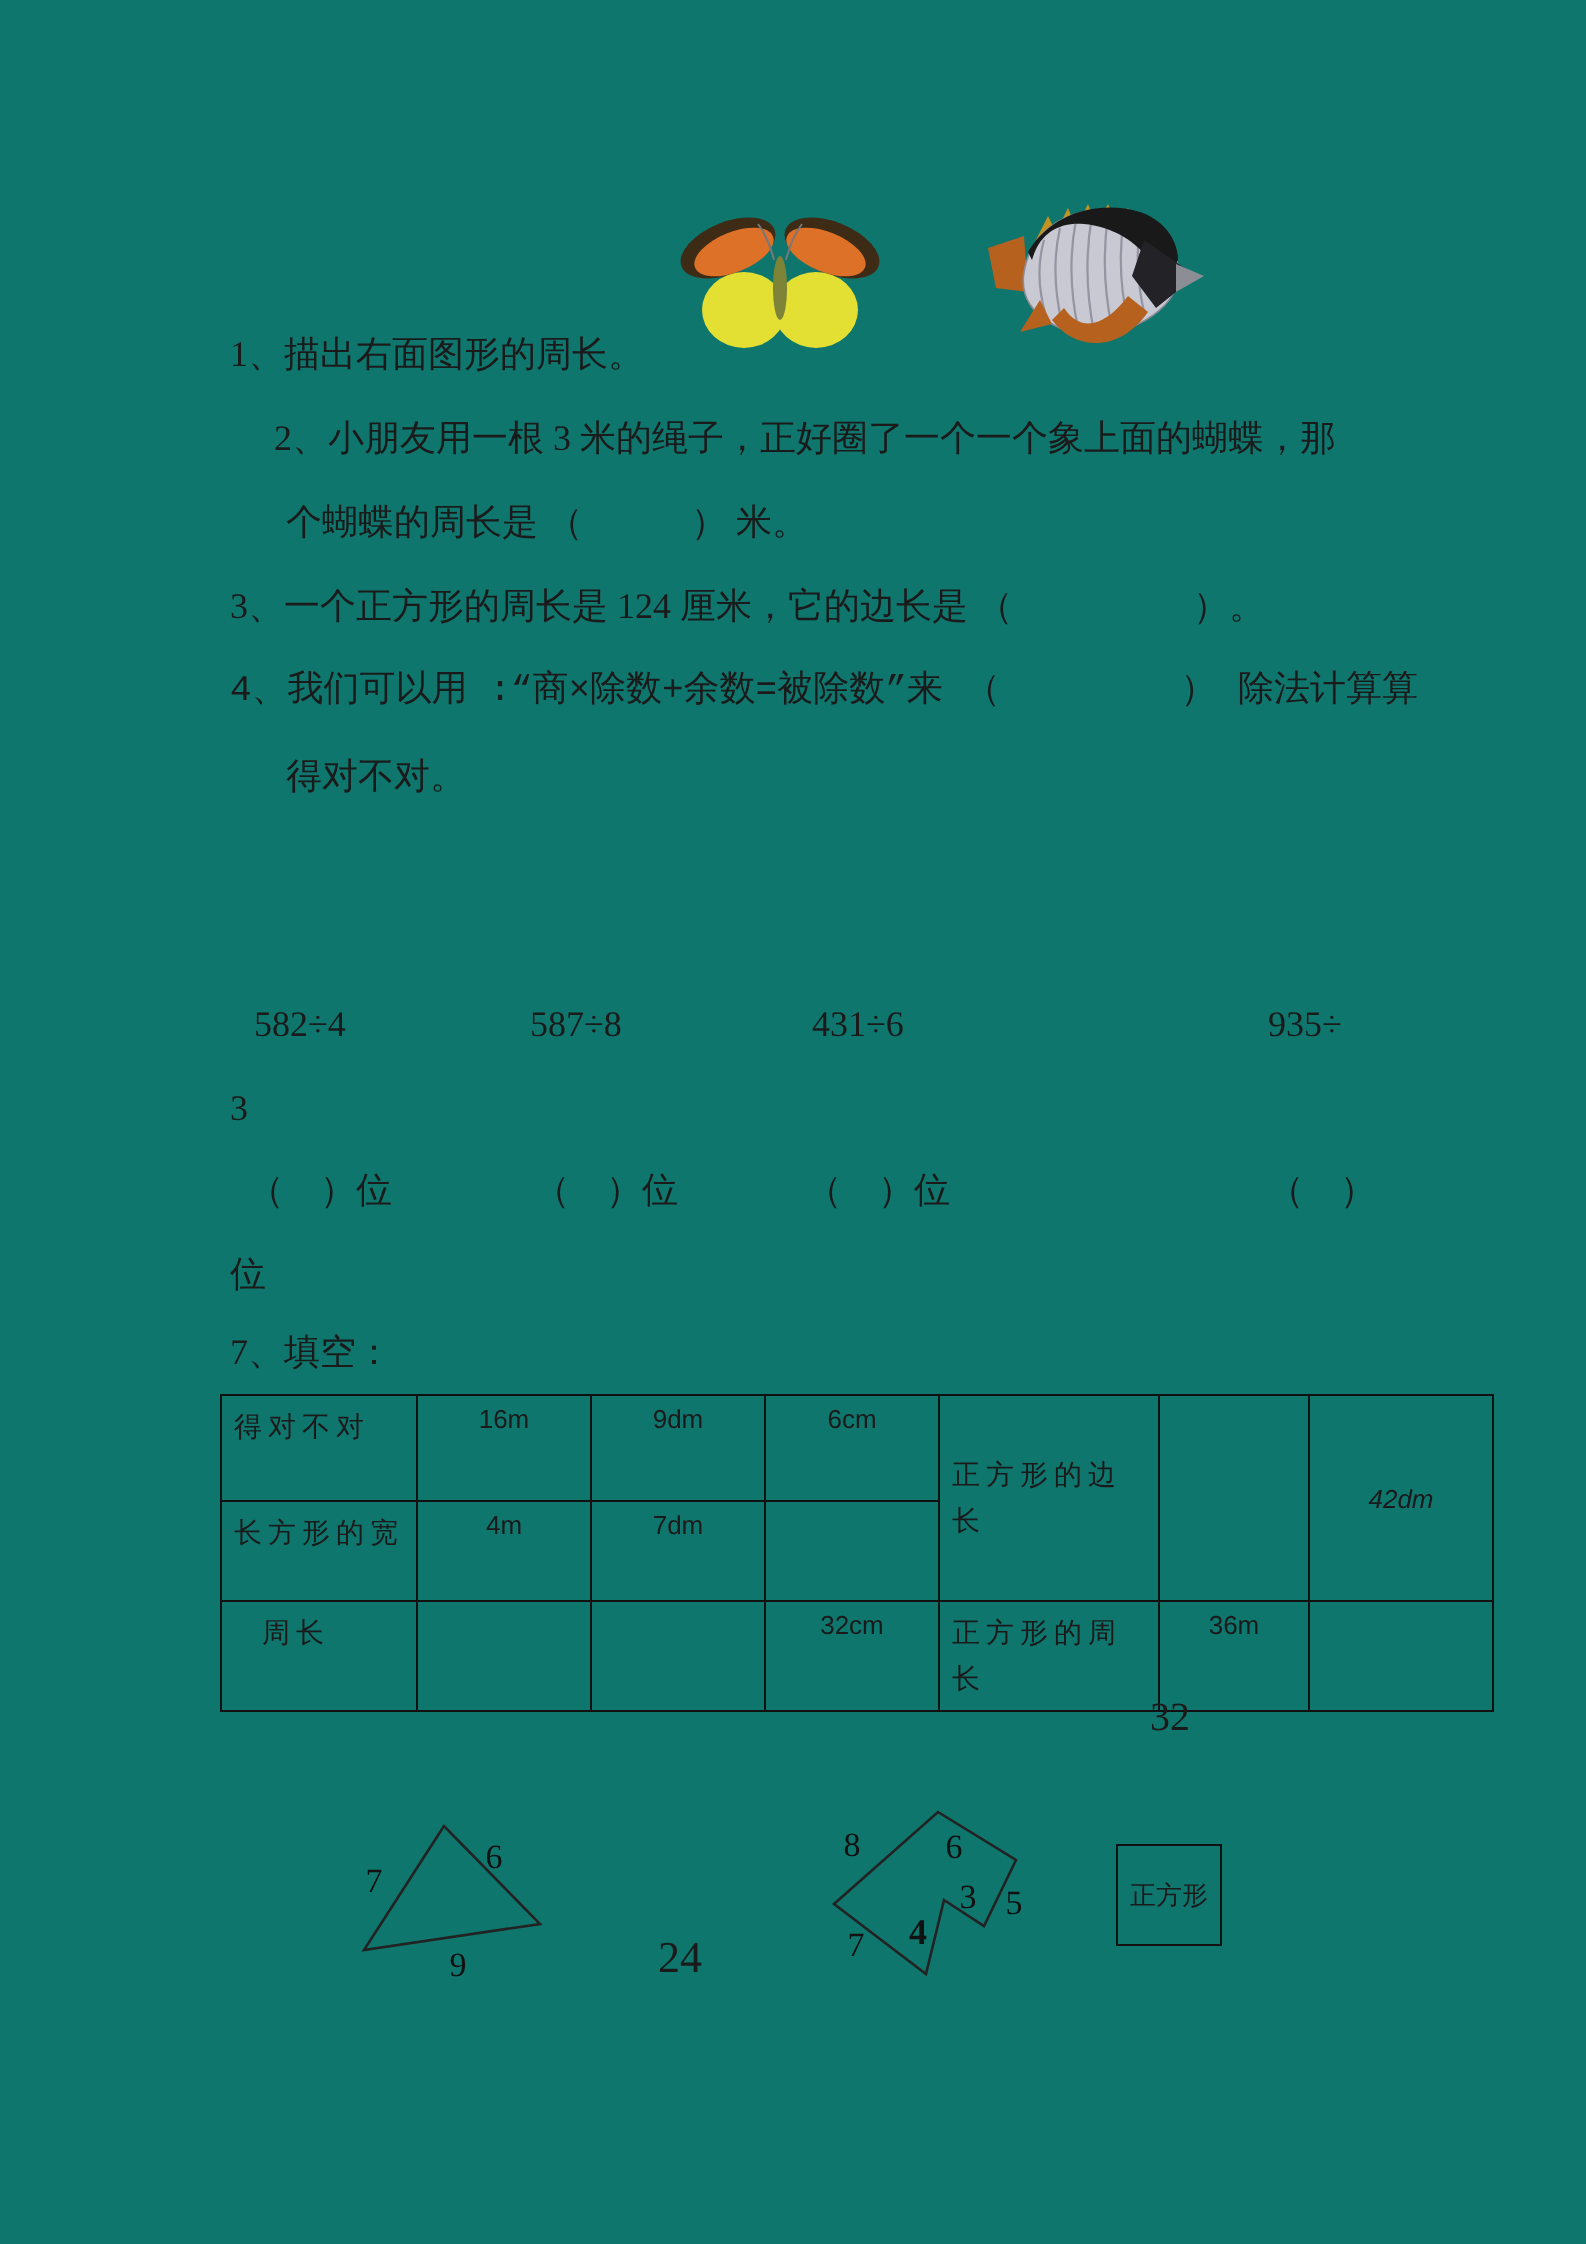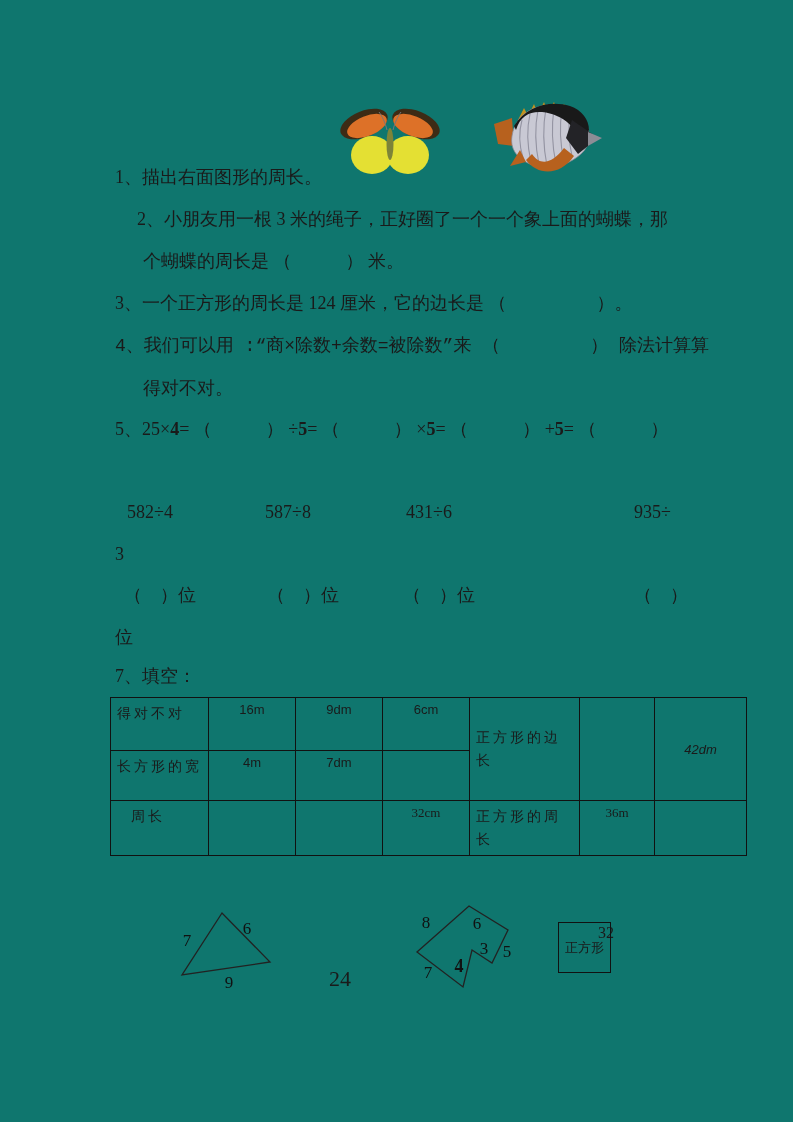--- a/index.html
+++ b/index.html
@@ -36,22 +36,22 @@
     padding-left:5px; font-size:15px;
   }
   .shape-rect .cjk { font-size:14px; }
   .rect-bottom { position:absolute; left:294px; top:966px; width:92px;
     text-align:center; font-size:22px; }
   .shape-square {
     position:absolute; left:558px; top:922px; width:51px; height:49px;
     border:1.6px solid #111; display:flex; align-items:center; justify-content:center;
     font-size:13px;
   }
-  .square-top { position:absolute; left:556px; top:924px; width:58px;
-    text-align:right; font-size:16px; }
+  .square-top { position:absolute; left:556px; top:848px; width:58px;
+    text-align:center; font-size:20px; }
   svg text { font-family:"Liberation Serif","DejaVu Serif",serif; fill:#111; }
 </style>
 </head>
 <body>
 
 <div class="page">
 
   <svg class="art" style="left:338px; top:104px;" width="104" height="76" viewBox="0 0 104 76">
     <ellipse cx="26" cy="20" rx="25" ry="13" transform="rotate(-22 26 20)" fill="#3d2b15"></ellipse>
     <ellipse cx="78" cy="20" rx="25" ry="13" transform="rotate(22 78 20)" fill="#3d2b15"></ellipse>
@@ -87,21 +87,20 @@
   <div class="line" style="left:115px; top:167px;">1、描出右面图形的周长。</div>
 
   <div class="line" style="left:115px; top:209px;margin-left:22px;">2、小朋友用一根 3 米的绳子，正好圈了一个一个象上面的蝴蝶，那</div>
   <div class="line" style="left:143px; top:251px;">个蝴蝶的周长是 （　　　） 米。</div>
 
   <div class="line" style="left:115px; top:293px;">3、一个正方形的周长是 124 厘米，它的边长是 （　　　　　）。</div>
 
   <div class="line" style="left:115px; top:336px;font-family:Liberation Mono, monospace;">4、我们可以用 :“商×除数+余数=被除数”来 （　　　　　） 除法计算算</div>
   <div class="line" style="left:143px; top:378px;">得对不对。</div>
 
-  <div class="line" style="left:115px; top:419px;"><span>5、</span><span>25×</span><span class="bold">4</span><span>= （　　　） ÷</span><span class="bold">5</span><span>= （　　　） ×</span><span class="bold">5</span><span>= （　　　） +</span><span class="bold">5</span><span>= （　　　）</span></div>
 
 
   <div class="line" style="left:127px; top:502px;">582÷4</div>
   <div class="line" style="left:265px; top:502px;">587÷8</div>
   <div class="line" style="left:406px; top:502px;">431÷6</div>
   <div class="line" style="left:634px; top:502px;">935÷</div>
   <div class="line" style="left:115px; top:544px;">3</div>
 
   <div class="line" style="left:124px; top:585px;">（　）位</div>
   <div class="line" style="left:267px; top:585px;">（　）位</div>
@@ -121,21 +120,21 @@
       <td class="lbl mid" rowspan="2" style="width:97px;">正方形的边长</td>
       <td class="mid" rowspan="2" style="width:68px;"></td>
       <td class="mid" rowspan="2" style="width:85px;font-style:italic;">42dm</td>
     </tr>
     <tr style="height:50px;">
       <td class="lbl">长方形的宽</td>
       <td>4m</td>
       <td>7dm</td>
       <td></td>
     </tr>
-    <tr style="height:51px;font-family:Liberation Serif, serif;">
+    <tr style="height:51px;">
       <td class="lbl zhou">周长</td>
       <td></td>
       <td></td>
       <td>32cm</td>
       <td class="lbl">正方形的周长</td>
       <td>36m</td>
       <td></td>
     </tr>
   </tbody>
     </table>

